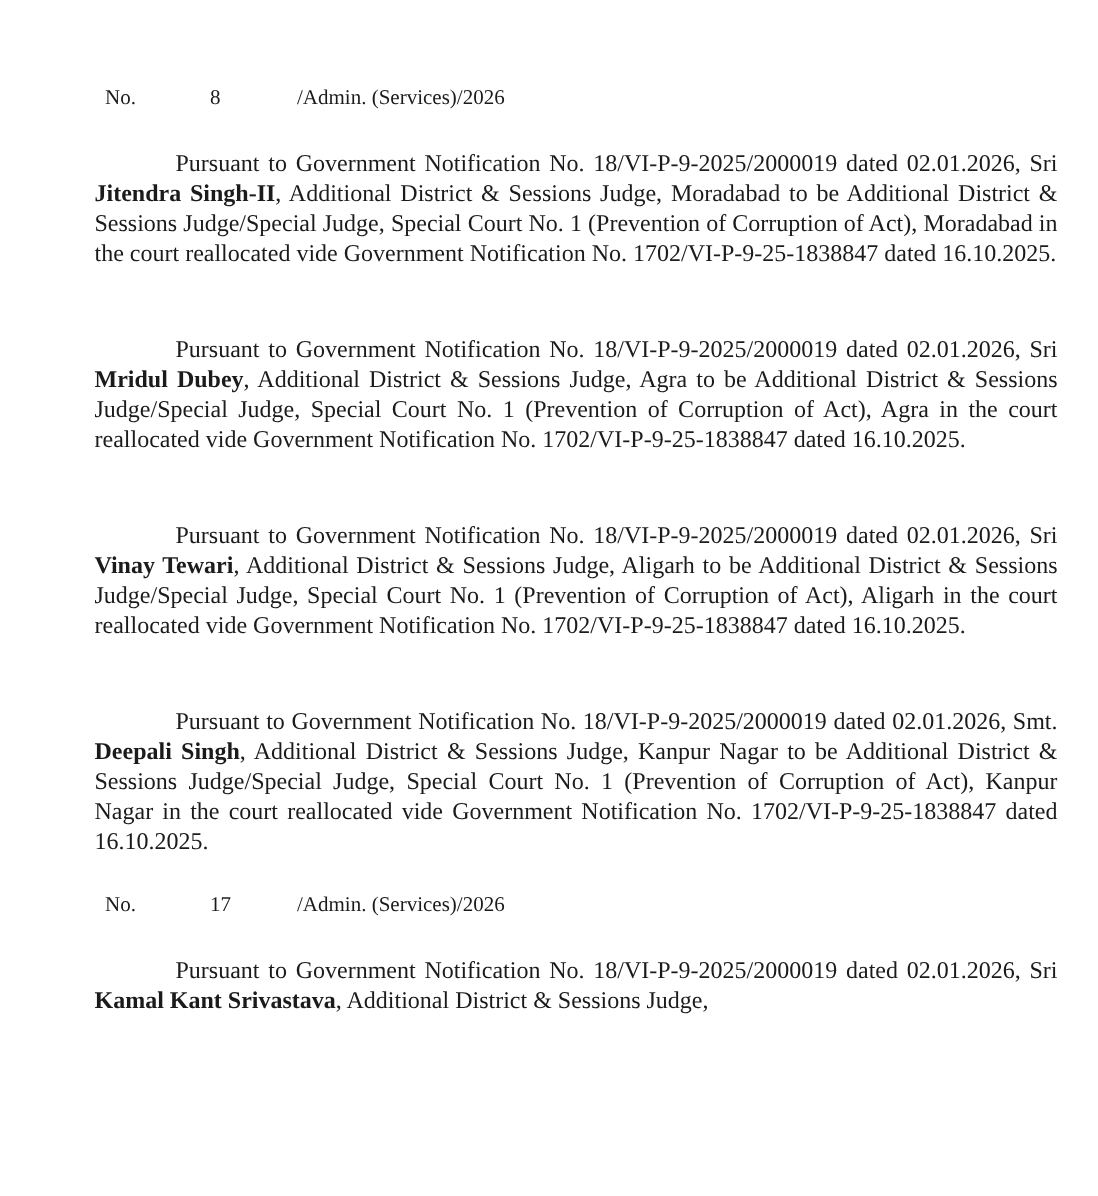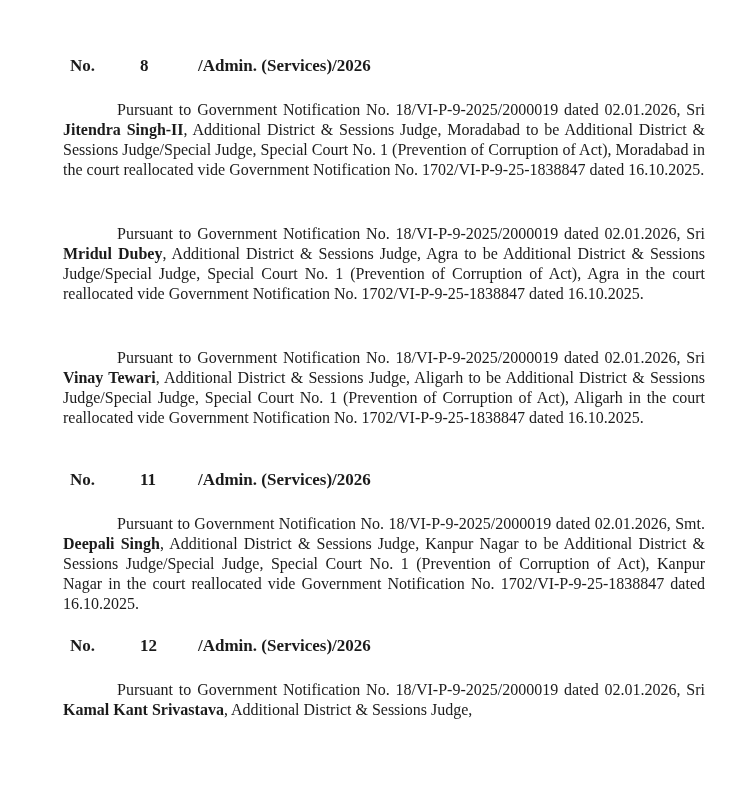--- a/index.html
+++ b/index.html
@@ -12,22 +12,22 @@
     box-sizing: border-box;
     width: 732px;
     height: 797px;
     overflow: hidden;
     background: #ffffff;
     padding: 56px 27px 0 63px;
     font-family: "Liberation Serif", serif;
     color: #1b1b1b;
   }
   .sec-head {
-    font-weight: 700;
-    font-size: 17px;
+    font-weight: 400;
+    font-size: 14px;
     line-height: 20px;
     margin: 0 0 0 7px;
     white-space: nowrap;
   }
   .sec + .sec .sec-head {
     margin-top: 22px;
   }
   .no-label {
     display: inline-block;
     width: 70px;
@@ -62,22 +62,21 @@
 
   <section class="sec">
     <p class="sec-para"><span>Pursuant to Government Notification No. 18/VI-P-9-2025/2000019 dated 02.01.2026, Sri </span><span class="judge">Mridul Dubey</span><span>, Additional District &amp; Sessions Judge, Agra to be Additional District &amp; Sessions Judge/Special Judge, Special Court No. 1 (Prevention of Corruption of Act), Agra in the court reallocated vide Government Notification No. 1702/VI-P-9-25-1838847 dated 16.10.2025.</span></p>
   </section>
 
   <section class="sec">
     <p class="sec-para"><span>Pursuant to Government Notification No. 18/VI-P-9-2025/2000019 dated 02.01.2026, Sri </span><span class="judge">Vinay Tewari</span><span>, Additional District &amp; Sessions Judge, Aligarh to be Additional District &amp; Sessions Judge/Special Judge, Special Court No. 1 (Prevention of Corruption of Act), Aligarh in the court reallocated vide Government Notification No. 1702/VI-P-9-25-1838847 dated 16.10.2025.</span></p>
   </section>
 
   <section class="sec">
-    <div class="sec-head"><span class="no-label">No.</span><span class="sec-num">11</span><span class="sec-ref">/Admin. (Services)/2026</span></div>
     <p class="sec-para"><span>Pursuant to Government Notification No. 18/VI-P-9-2025/2000019 dated 02.01.2026, Smt. </span><span class="judge">Deepali Singh</span><span>, Additional District &amp; Sessions Judge, Kanpur Nagar to be Additional District &amp; Sessions Judge/Special Judge, Special Court No. 1 (Prevention of Corruption of Act), Kanpur Nagar in the court reallocated vide Government Notification No. 1702/VI-P-9-25-1838847 dated 16.10.2025.</span></p>
   </section>
 
   <section class="sec">
-    <div class="sec-head"><span class="no-label">No.</span><span class="sec-num">12</span><span class="sec-ref">/Admin. (Services)/2026</span></div>
+    <div class="sec-head"><span class="no-label">No.</span><span class="sec-num">17</span><span class="sec-ref">/Admin. (Services)/2026</span></div>
     <p class="sec-para"><span>Pursuant to Government Notification No. 18/VI-P-9-2025/2000019 dated 02.01.2026, Sri </span><span class="judge">Kamal Kant Srivastava</span><span>, Additional District &amp; Sessions Judge,</span></p>
   </section>
 
 </div>
 
 </body></html>

